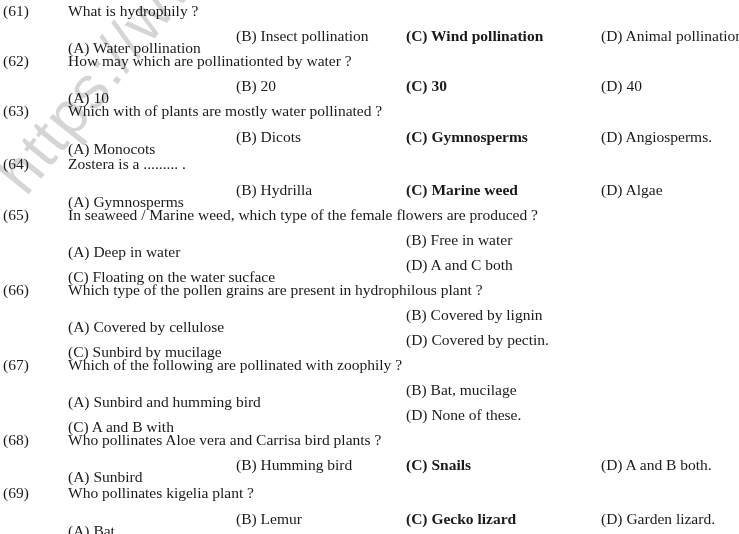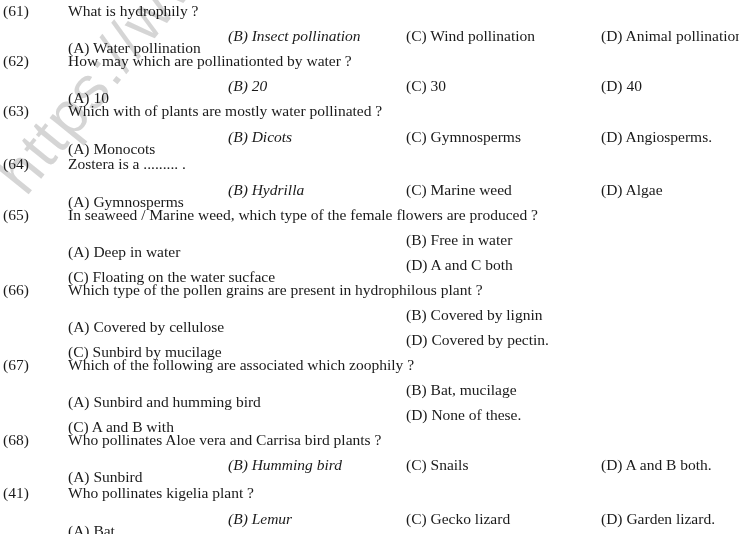--- a/index.html
+++ b/index.html
@@ -8,21 +8,21 @@
     .page { position: absolute; left: 0; top: 0; width: 739px; height: 534px; }
     .watermark { position: absolute; left: 10px; top: 150px; width: 520px;
                  transform: rotate(-51deg); transform-origin: left center;
                  font-family: "Liberation Sans", "DejaVu Sans", sans-serif;
                  font-size: 60px; color: #c8c8c8; letter-spacing: 2px; opacity: 0.75;
                  white-space: nowrap; pointer-events: none; z-index: 0; }
     .row { position: absolute; left: 0; height: 25px; line-height: 25px; white-space: nowrap; z-index: 1; }
     .qnum { position: absolute; left: 3px; }
     .qtext { position: absolute; left: 68px; }
     .opt { position: absolute; }
-    .c1 { left: 68px; margin-top: 12px; } .c2 { left: 228px; font-style: italic; } .c3 { left: 406px; } .c4 { left: 578px; margin-left: 23px; }
+    .c1 { left: 68px; margin-top: 12px; } .c2 { left: 236px; } .c3 { left: 406px; font-weight: bold; } .c4 { left: 578px; margin-left: 23px; }
     .h2 { left: 406px; }
   </style>
 </head>
 <body>
 
 <div class="page">
   <div class="watermark">https://www.stud</div>
 
   <div class="row" style="top:-2px;">
     <span class="qnum">(61)</span>
@@ -89,21 +89,21 @@
     <span class="opt c1">(A) Covered by cellulose</span>
     <span class="opt h2">(B) Covered by lignin</span>
   </div>
   <div class="row" style="top:327px;">
     <span class="opt c1">(C) Sunbird by mucilage</span>
     <span class="opt h2">(D) Covered by pectin.</span>
   </div>
 
   <div class="row" style="top:352px;">
     <span class="qnum">(67)</span>
-    <span class="qtext">Which of the following are associated which zoophily ?</span>
+    <span class="qtext">Which of the following are pollinated with zoophily ?</span>
   </div>
   <div class="row" style="top:377px;">
     <span class="opt c1">(A) Sunbird and humming bird</span>
     <span class="opt h2">(B) Bat, mucilage</span>
   </div>
   <div class="row" style="top:402px;">
     <span class="opt c1">(C) A and B with</span>
     <span class="opt h2">(D) None of these.</span>
   </div>
 
@@ -112,21 +112,21 @@
     <span class="qtext">Who pollinates Aloe vera and Carrisa bird plants ?</span>
   </div>
   <div class="row" style="top:452px;">
     <span class="opt c1">(A) Sunbird</span>
     <span class="opt c2">(B) Humming bird</span>
     <span class="opt c3">(C) Snails</span>
     <span class="opt c4">(D) A and B both.</span>
   </div>
 
   <div class="row" style="top:480px;">
-    <span class="qnum">(41)</span>
+    <span class="qnum">(69)</span>
     <span class="qtext">Who pollinates kigelia plant ?</span>
   </div>
   <div class="row" style="top:506px;">
     <span class="opt c1">(A) Bat</span>
     <span class="opt c2">(B) Lemur</span>
     <span class="opt c3">(C) Gecko lizard</span>
     <span class="opt c4">(D) Garden lizard.</span>
   </div>
 </div>
 

